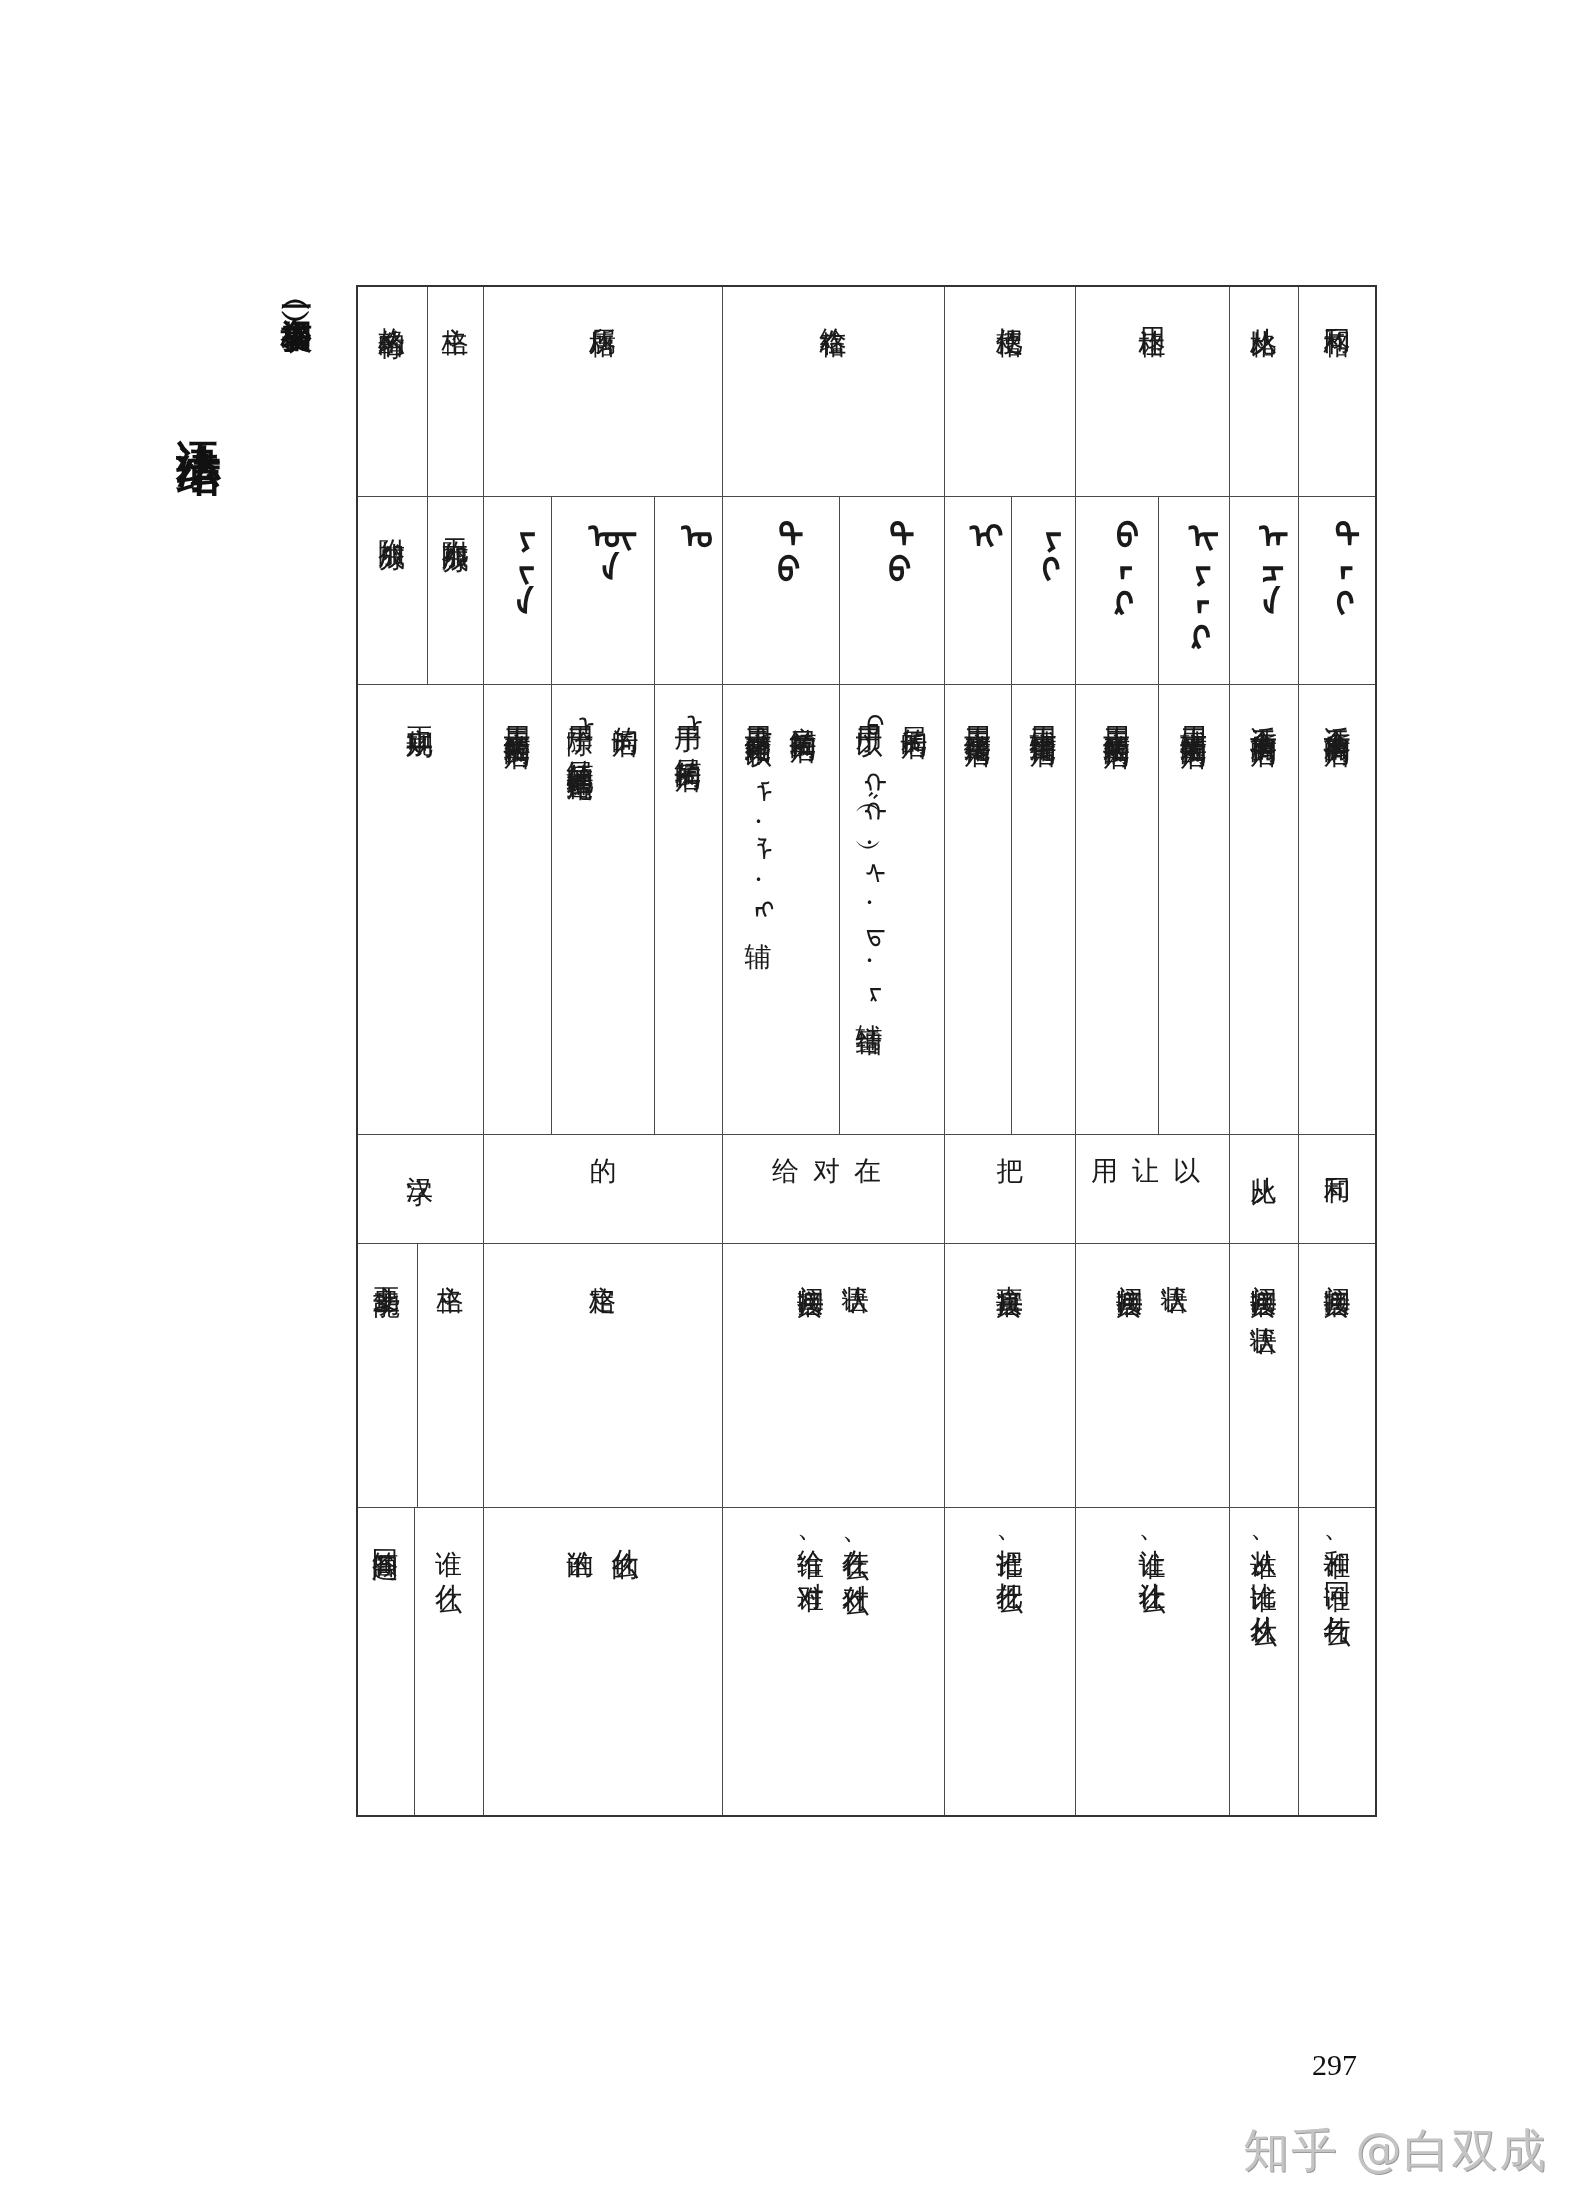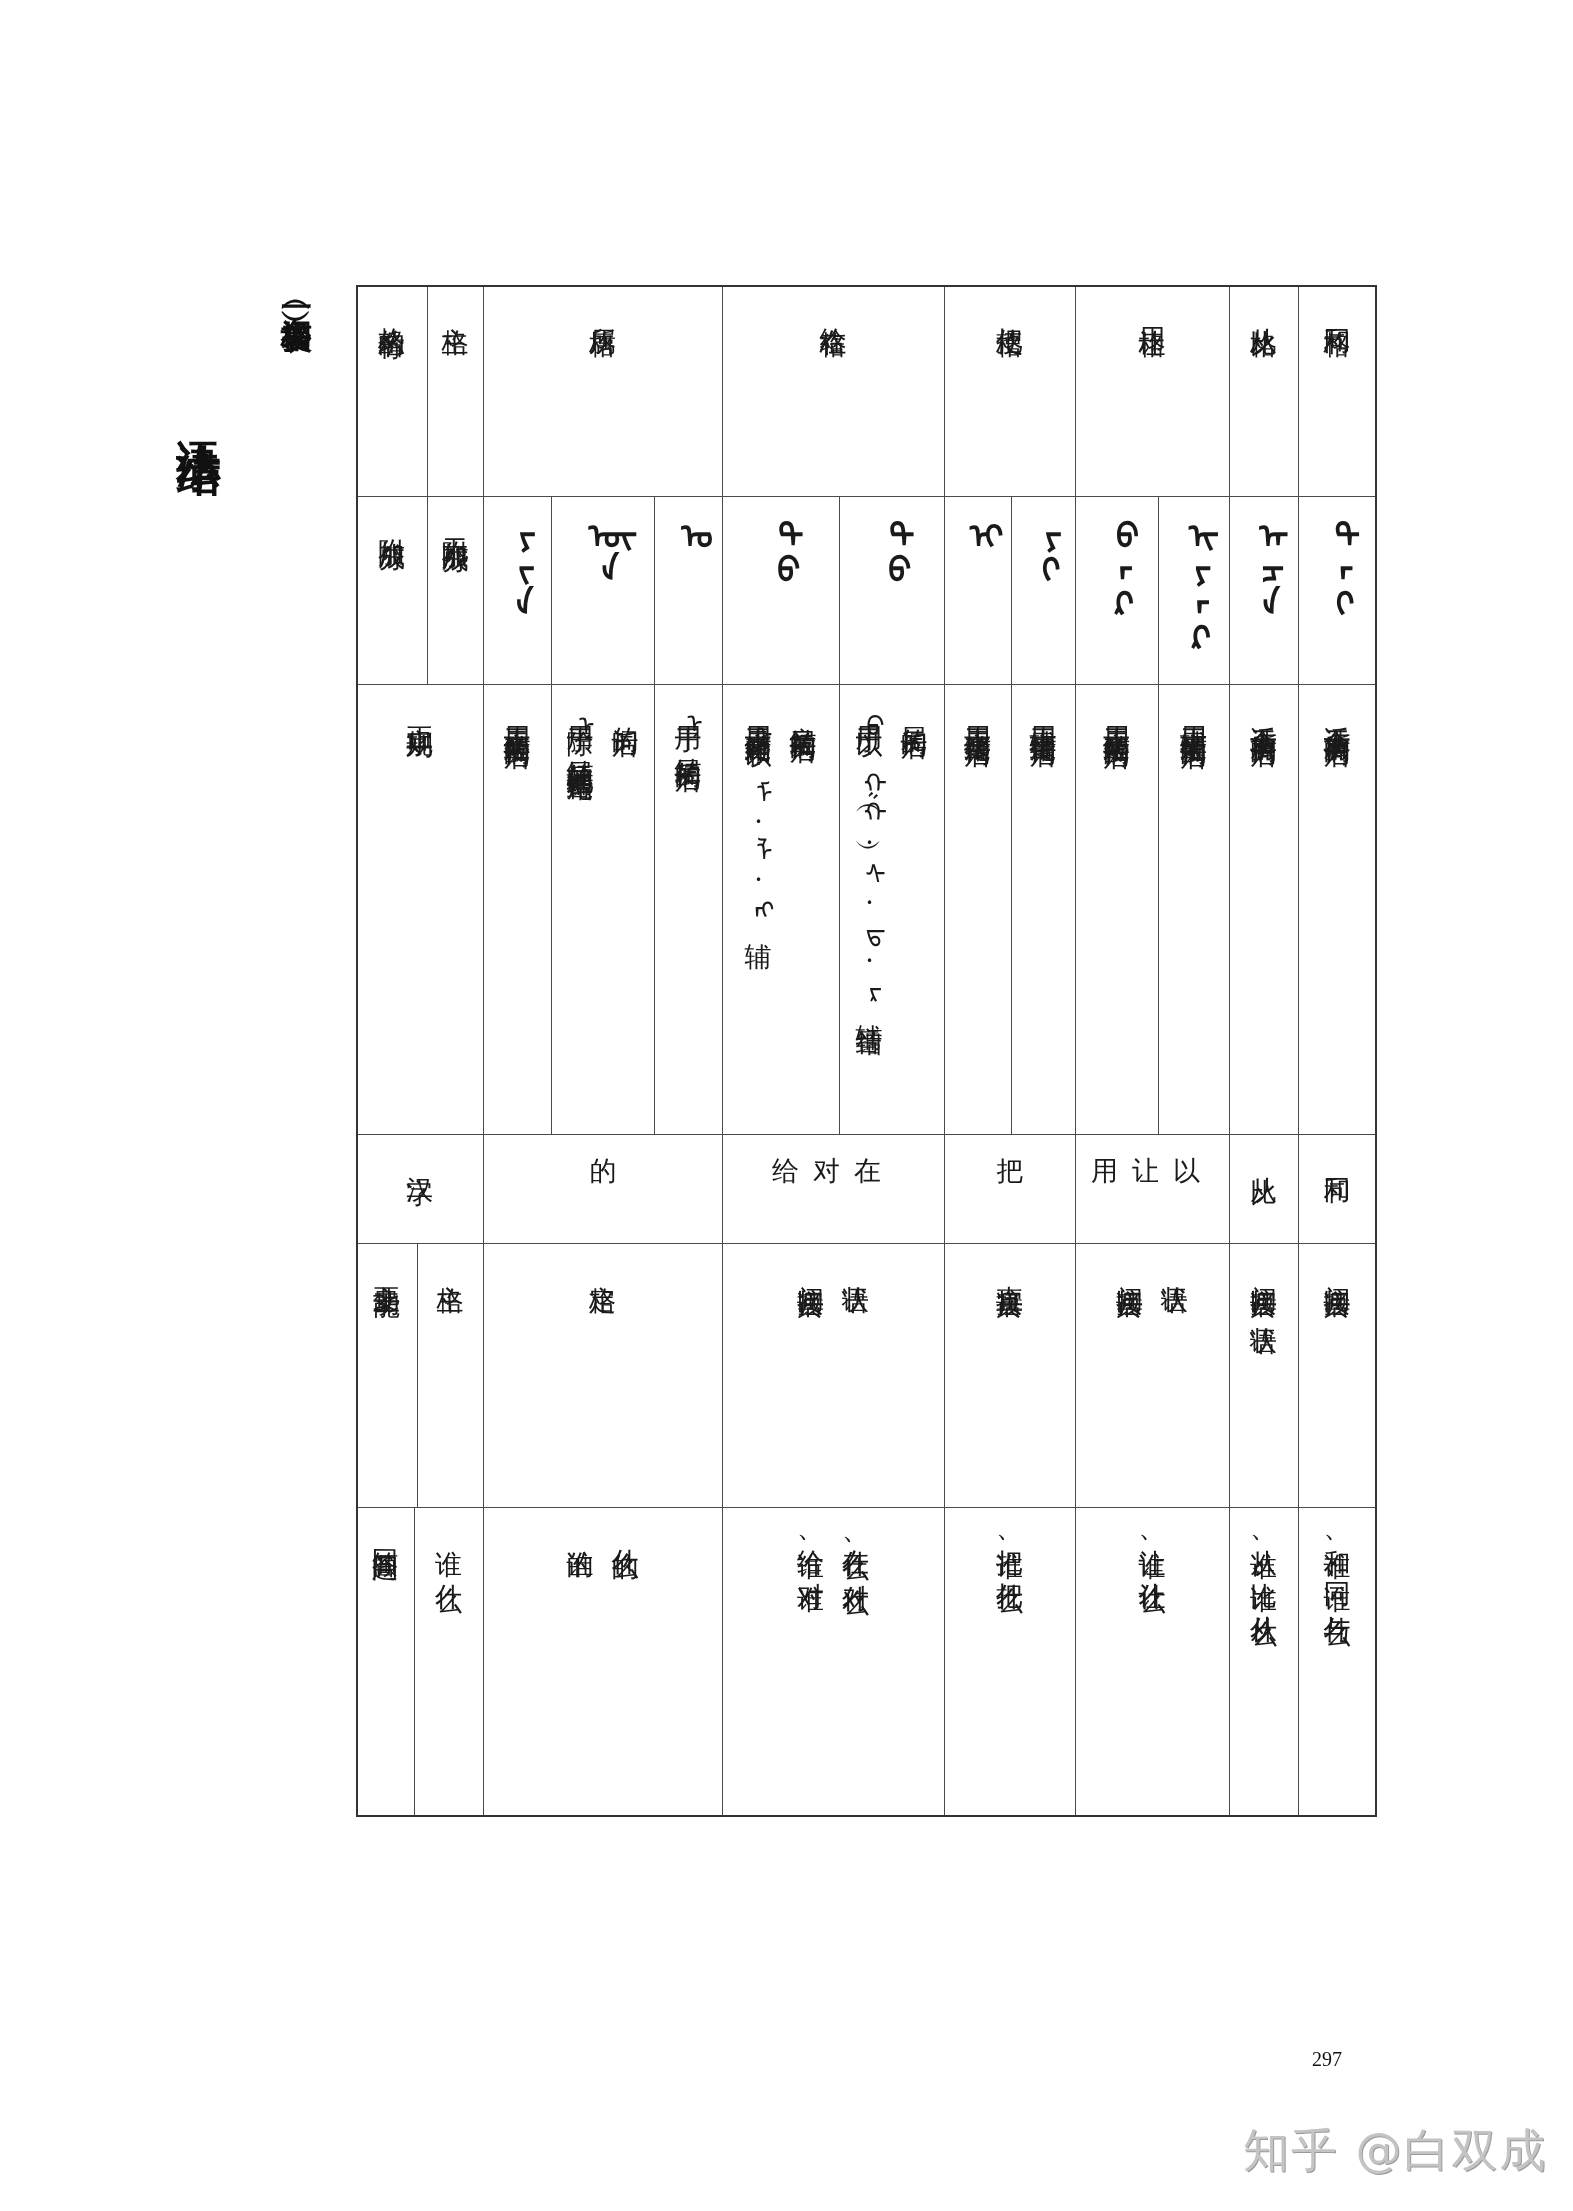--- a/index.html
+++ b/index.html
@@ -9,21 +9,21 @@
   .vt { writing-mode: vertical-rl; text-orientation: upright; white-space:nowrap; }
   .title-main { left:170px; top:405px; font-family:"DejaVu Sans","Liberation Sans",sans-serif;
                 font-size:44px; letter-spacing:4px; font-weight:bold; color:#111; }
   .title-sub { left:276px; top:290px; font-family:"DejaVu Sans","Liberation Sans",sans-serif;
                font-size:31px; letter-spacing:1px; font-weight:bold; color:#111; }
   .cell { position:absolute; box-sizing:border-box; border:1px solid #4a4a4a;
           display:flex; flex-direction:row; justify-content:center; align-items:flex-start;
           padding-top:20px; font-size:27px; line-height:1.15; gap:14px; }
   .cell .vt { letter-spacing:2px; }
   .mong { font-family:"DejaVu Sans",sans-serif; font-size:34px; font-weight:bold; }
-  .page-num { left:1312px; top:2048px; font-family:"Liberation Serif",serif; font-size:20px; color:#111; }
+  .page-num { left:1312px; top:2048px; font-family:"Liberation Serif",serif; font-size:30px; color:#111; }
   .watermark { left:1243px; top:2120px; font-family:"DejaVu Sans","Liberation Sans",sans-serif;
                font-size:46px; color:#c4c4c4; letter-spacing:2px;
                text-shadow: 1px 1px 0 #9a9a9a; }
   .outer { position:absolute; left:356px; top:285px; width:1021px; height:1532px;
            border:2px solid #333; box-sizing:border-box; pointer-events:none; }
 </style>
 </head>
 <body>
 
 <div class="abs vt title-main">语法小结</div>

